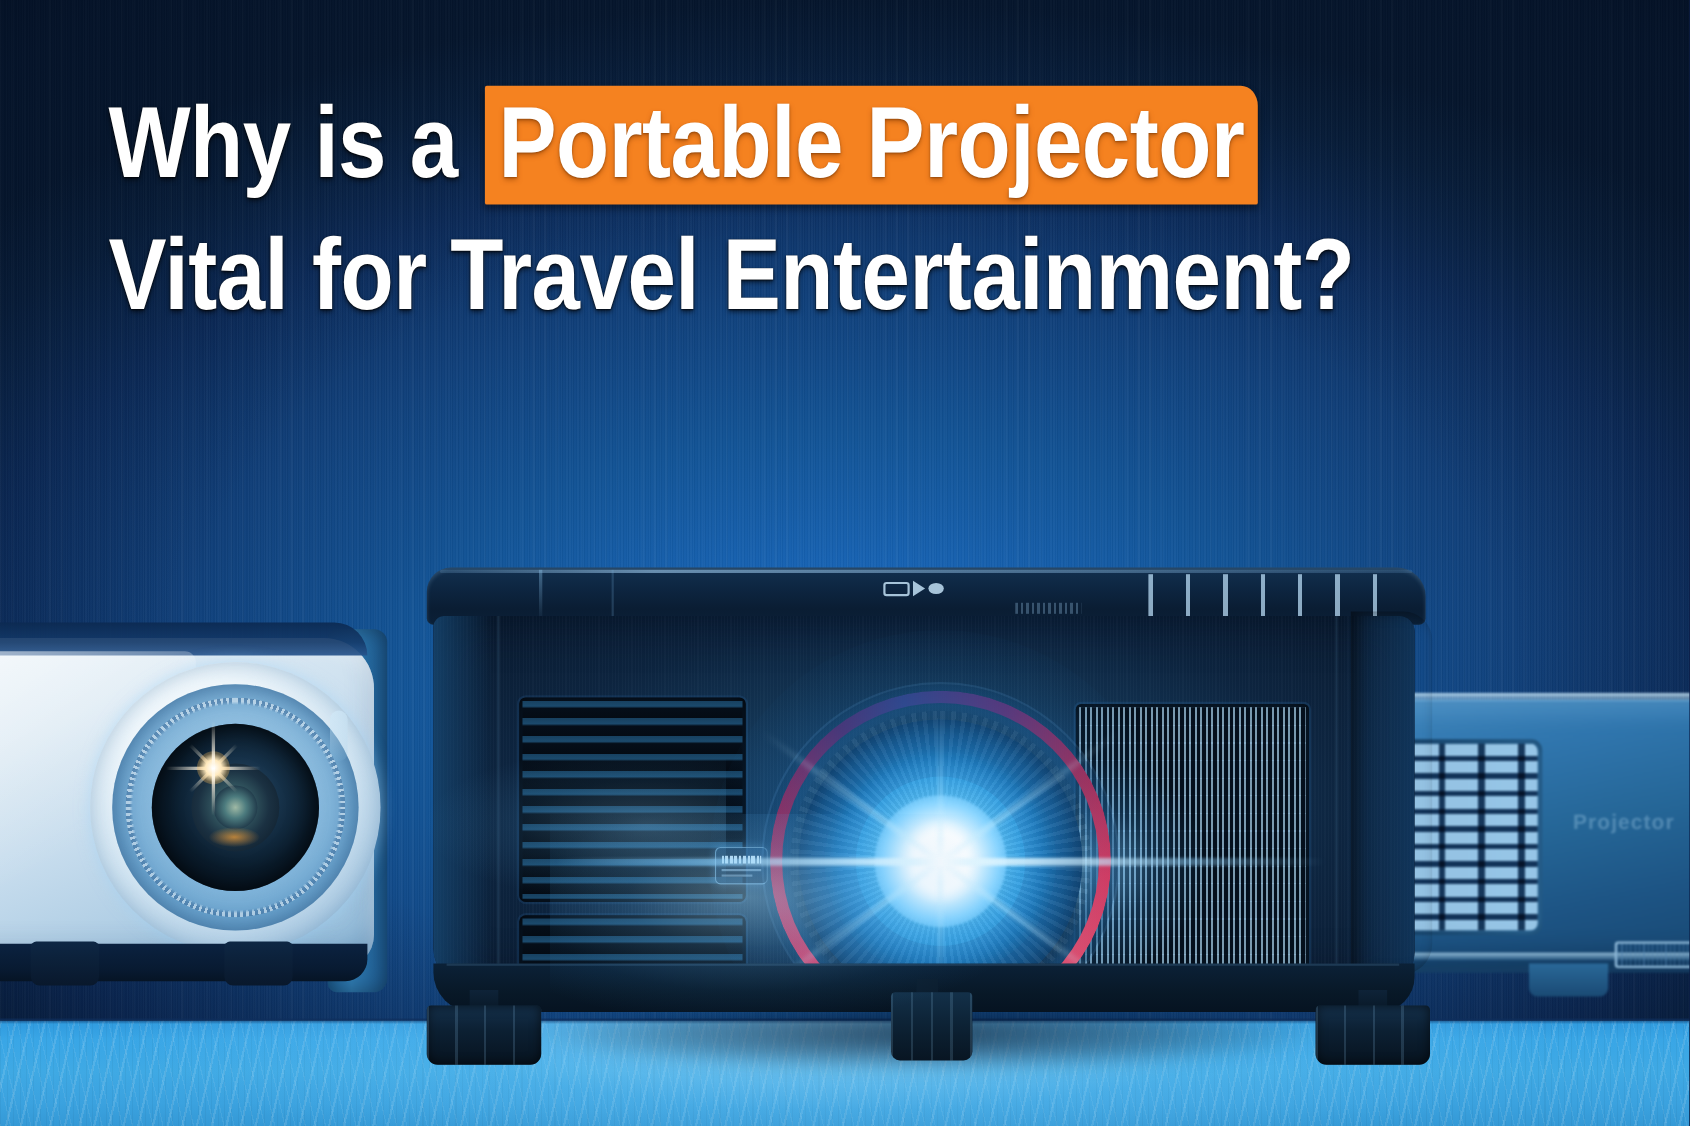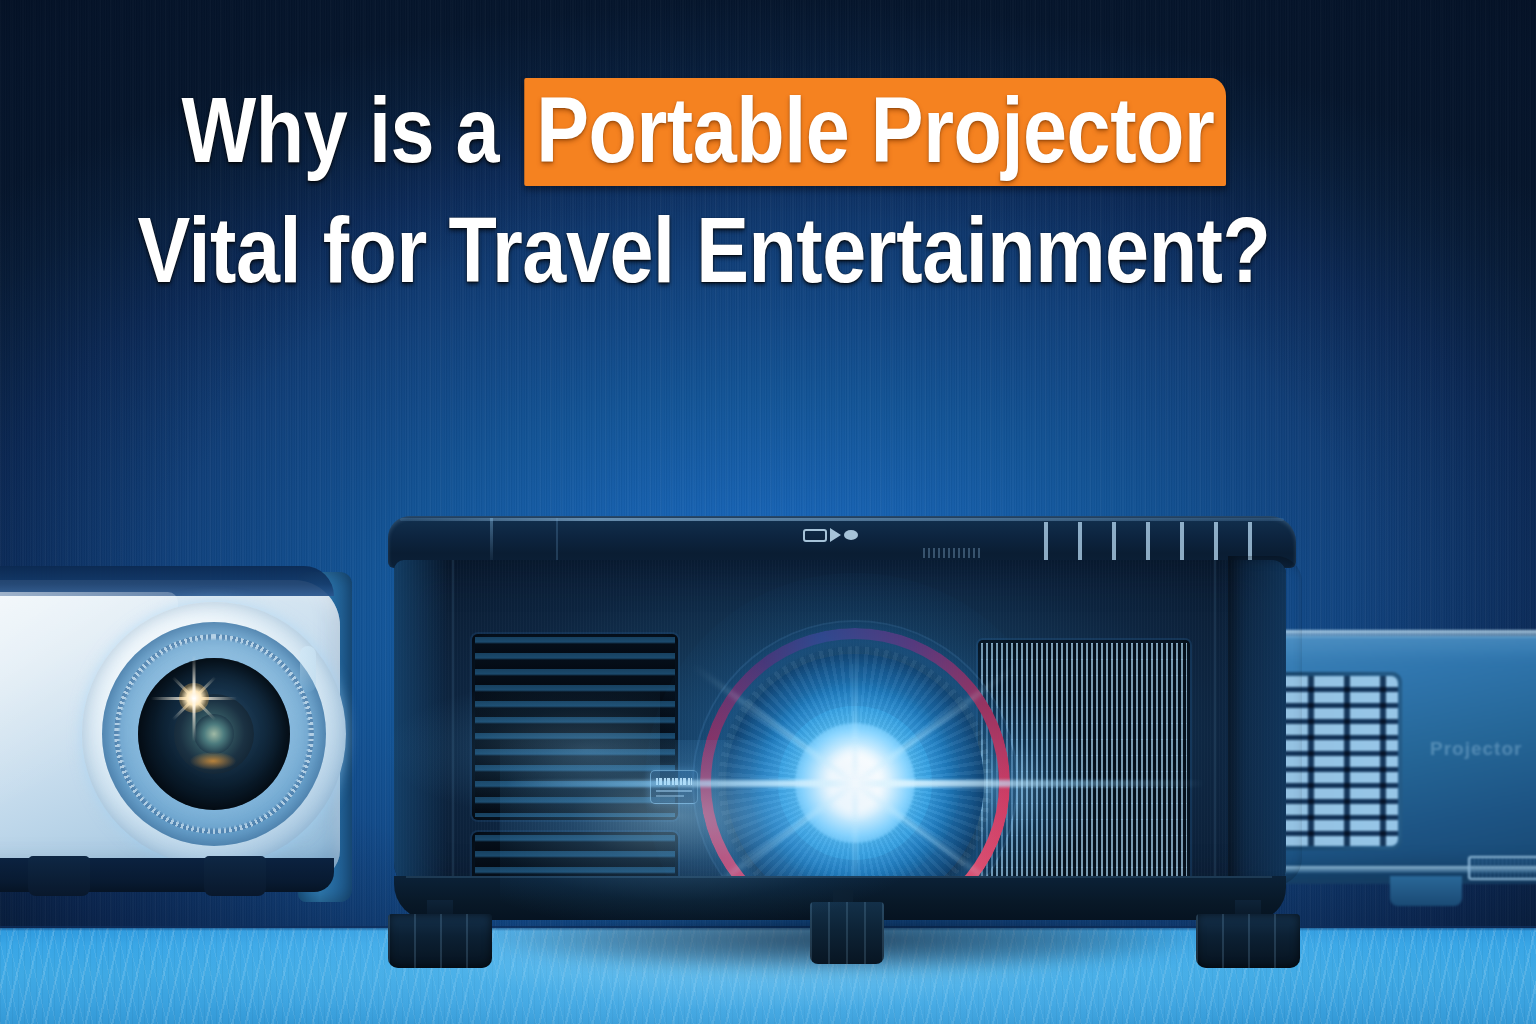--- a/index.html
+++ b/index.html
@@ -549,21 +549,20 @@
   }
   .beam-left{
     position:absolute; left:140px; top:690px; width:520px; height:200px;
     background:radial-gradient(ellipse 50% 46% at 86% 30%, rgba(150,215,255,.26) 0%, rgba(90,180,240,.10) 44%, rgba(50,150,220,0) 78%);
     pointer-events:none;
   }
 
   
   .headline{
     position:absolute; left:0; top:78px; width:1408px;
-    text-align:center;
     z-index:40;
     pointer-events:none;
   }
   .hl-line{
     display:block;
     font-family:"Liberation Sans", sans-serif;
     font-weight:bold;
     font-size:92px;
     line-height:1.0;
     letter-spacing:-0.5px;

